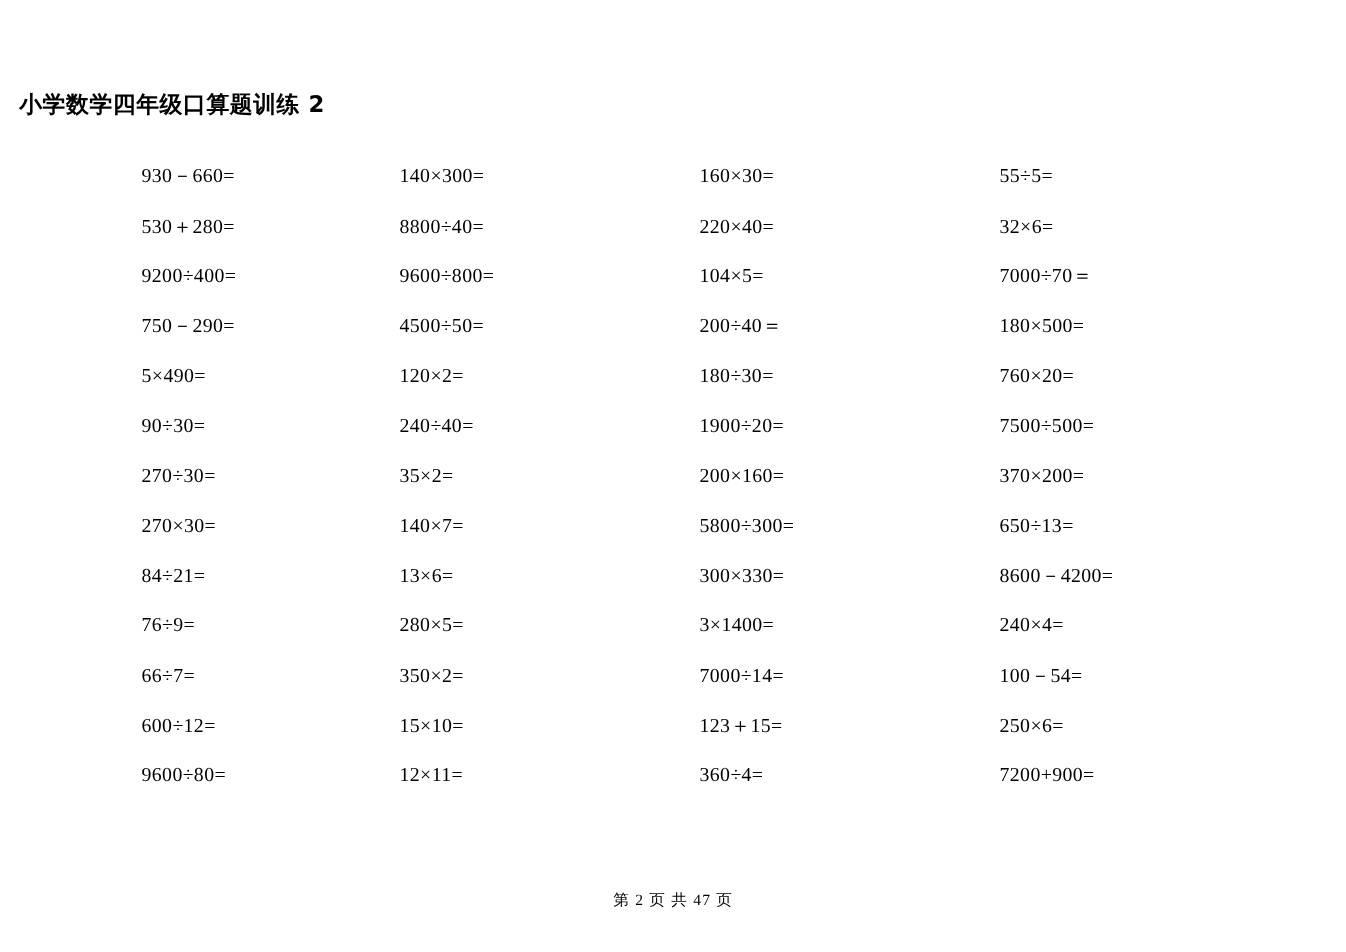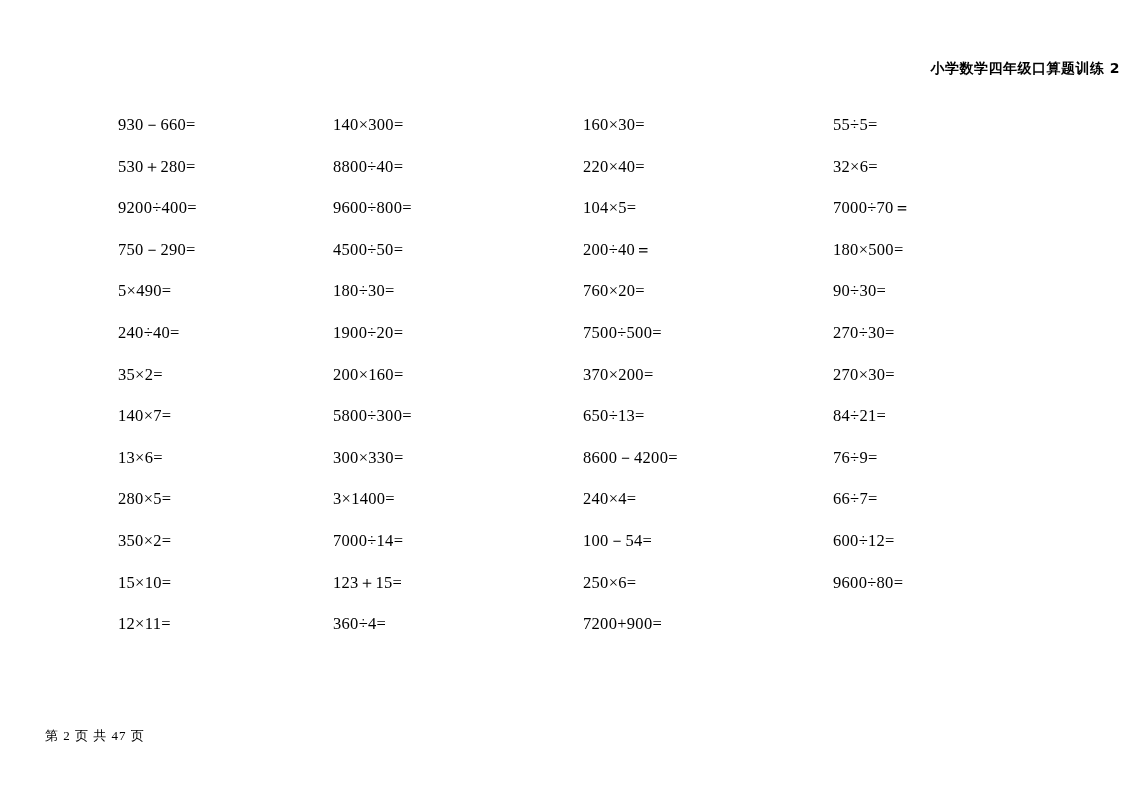--- a/index.html
+++ b/index.html
@@ -14,26 +14,26 @@
     color: #000000;
     overflow: hidden;
   }
   .page {
     position: relative;
     width: 1122px;
     height: 793px;
     box-sizing: border-box;
   }
   .title {
-    text-align: right;
+    text-align: left;
     font-family: "DejaVu Sans", sans-serif;
     font-weight: bold;
-    font-size: 14px;
+    font-size: 19px;
     letter-spacing: 0.5px;
-    margin: 2px;
+    margin: 16px;
     padding-top: 58px;
   }
   .grid {
     margin-top: 26px;
     padding-left: 118px;
     padding-right: 60px;
     display: grid;
     grid-template-columns: 215px 250px 250px 250px;
     row-gap: 0px;
   }
@@ -42,25 +42,24 @@
     font-size: 16.5px;
     line-height: 41.6px;
     white-space: nowrap;
     letter-spacing: 0.3px;
   }
   .footer {
     position: absolute;
     left: 0;
     right: 0;
     bottom: 50px;
-    text-align: left;
+    text-align: center;
     font-family: "Liberation Serif", serif;
     font-size: 13px;
     letter-spacing: 1px;
-    padding-left: 45px;
   }
 </style>
 </head>
 <body>
 
 <div class="page">
 
   <h1 class="title">小学数学四年级口算题训练 2</h1>
 
   <div class="grid">
@@ -78,20 +77,21 @@
     <div class="cell">9600÷800=</div>
     <div class="cell">104×5=</div>
     <div class="cell">7000÷70＝</div>
 
     <div class="cell">750－290=</div>
     <div class="cell">4500÷50=</div>
     <div class="cell">200÷40＝</div>
 
     <div class="cell">180×500=</div>
     <div class="cell">5×490=</div>
+    <div class="cell">120×2=</div>
     <div class="cell">180÷30=</div>
 
     <div class="cell">760×20=</div>
     <div class="cell">90÷30=</div>
     <div class="cell">240÷40=</div>
 
     <div class="cell">1900÷20=</div>
     <div class="cell">7500÷500=</div>
     <div class="cell">270÷30=</div>
     <div class="cell">35×2=</div>

